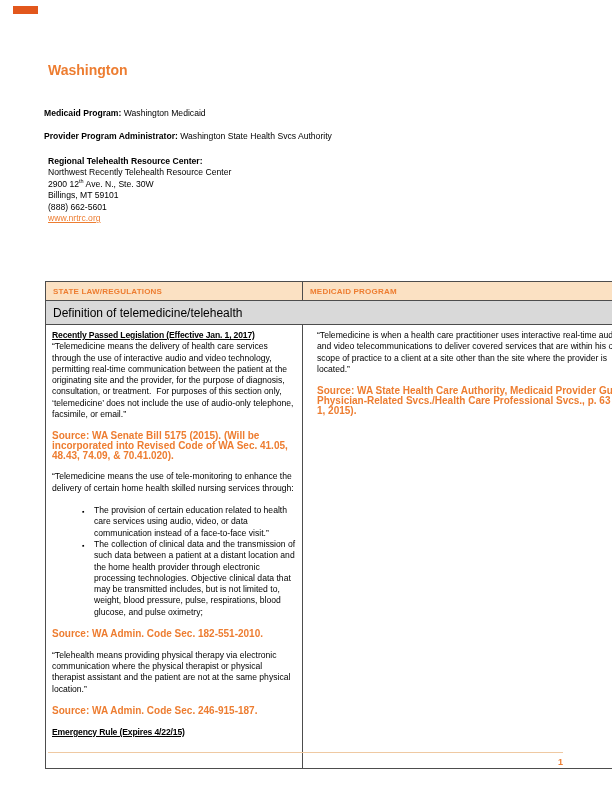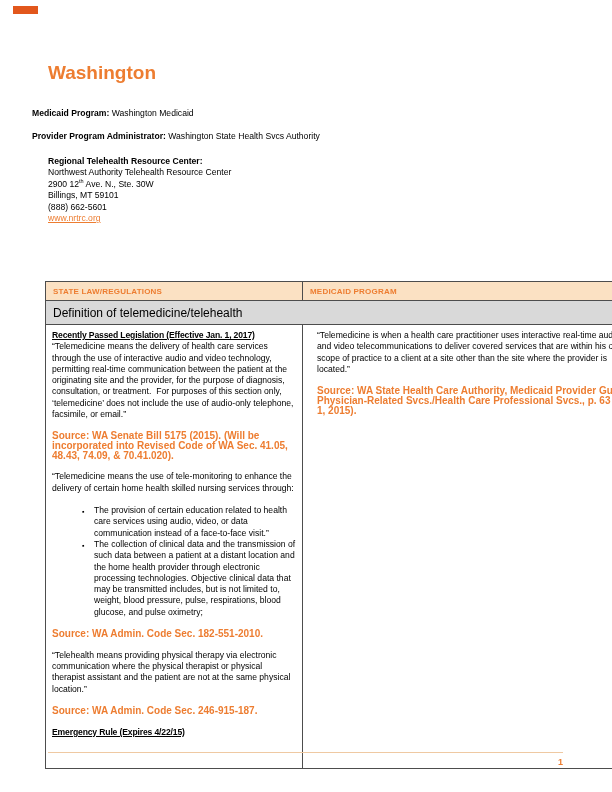--- a/index.html
+++ b/index.html
@@ -1,23 +1,23 @@
 <!DOCTYPE html>
 <html><head>
 <meta charset="utf-8">
 <style>
   html,body { margin:0; padding:0; background:#ffffff; }
   .page {
     position:relative; width:612px; height:792px; background:#ffffff;
     font-family:"Liberation Sans", sans-serif; color:#000; overflow:hidden;
   }
   .corner-mark { position:absolute; left:13px; top:6px; width:25px; height:8px; background:#e2571c; }
-  .title { position:absolute; left:48px; top:62px; font-size:19px; font-weight:bold; color:#ED7D31; }
+  .title { position:absolute; left:48px; top:62px; font-size:14px; font-weight:bold; color:#ED7D31; }
 
-  .meta-line { position:absolute; left:32px; font-size:8.6px; line-height:11px; }
+  .meta-line { position:absolute; left:44px; font-size:8.6px; line-height:11px; }
   .meta-label { font-weight:bold; }
   .meta-1 { top:108px; }
   .meta-2 { top:131px; }
 
   .rc-block { position:absolute; left:48px; top:156px; font-size:8.6px; line-height:11.4px; }
   .rc-label { font-weight:bold; }
   .rc-link { color:#ED7D31; text-decoration:underline; cursor:pointer; }
   sup.ord { font-size:5.5px; vertical-align:super; line-height:0; }
 
   .doc-table {
@@ -71,21 +71,21 @@
     <span>Washington Medicaid</span>
   </div>
 
   <div class="meta-line meta-2">
     <span class="meta-label">Provider Program Administrator:</span>
     <span>Washington State Health Svcs Authority</span>
   </div>
 
   <div class="rc-block">
     <div class="rc-label">Regional Telehealth Resource Center:</div>
-    <div>Northwest Authority Telehealth Resource Center</div>
+    <div>Northwest Recently Telehealth Resource Center</div>
     <div><span>2900 12</span><sup class="ord">th</sup><span> Ave. N., Ste. 30W</span></div>
     <div>Billings, MT 59101</div>
     <div>(888) 662-5601</div>
     <div><a class="rc-link">www.nrtrc.org</a></div>
   </div>
 
   <div class="doc-table">
     <div class="thead">
       <div class="th-cell th-left">STATE LAW/REGULATIONS</div>
       <div class="th-cell th-right">MEDICAID PROGRAM</div>

